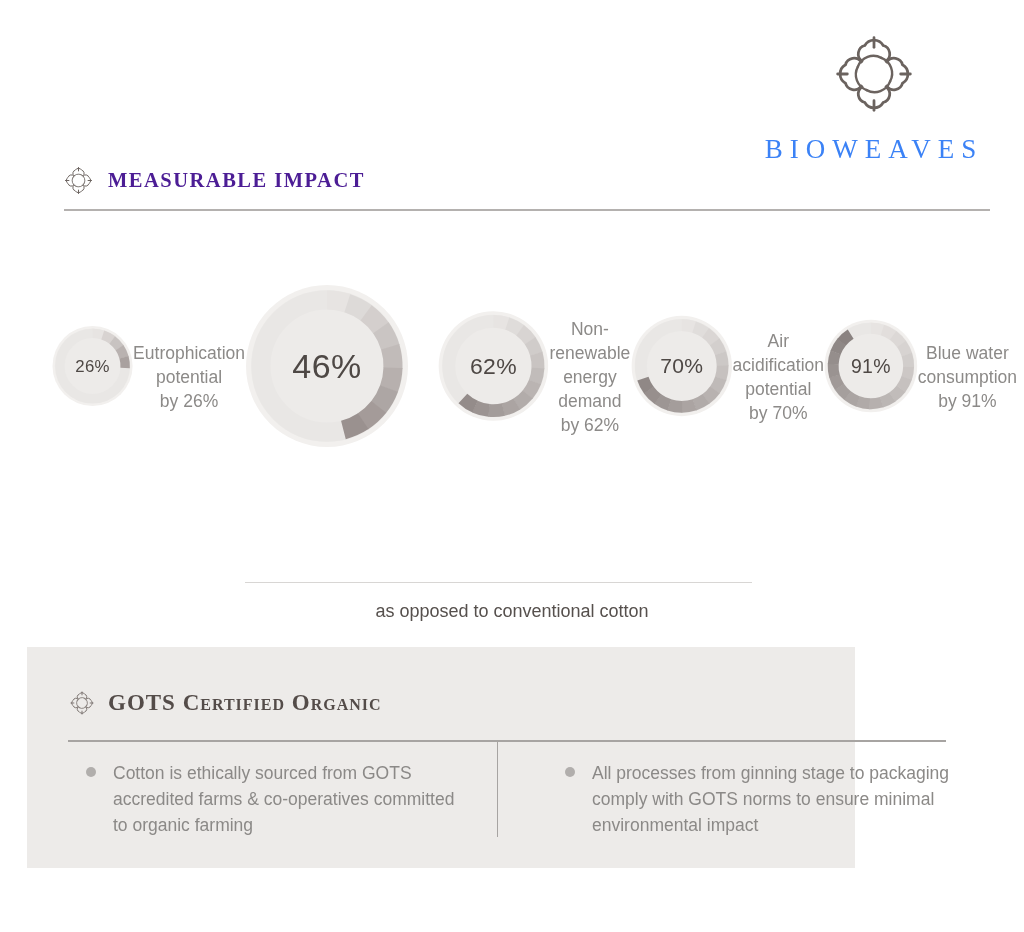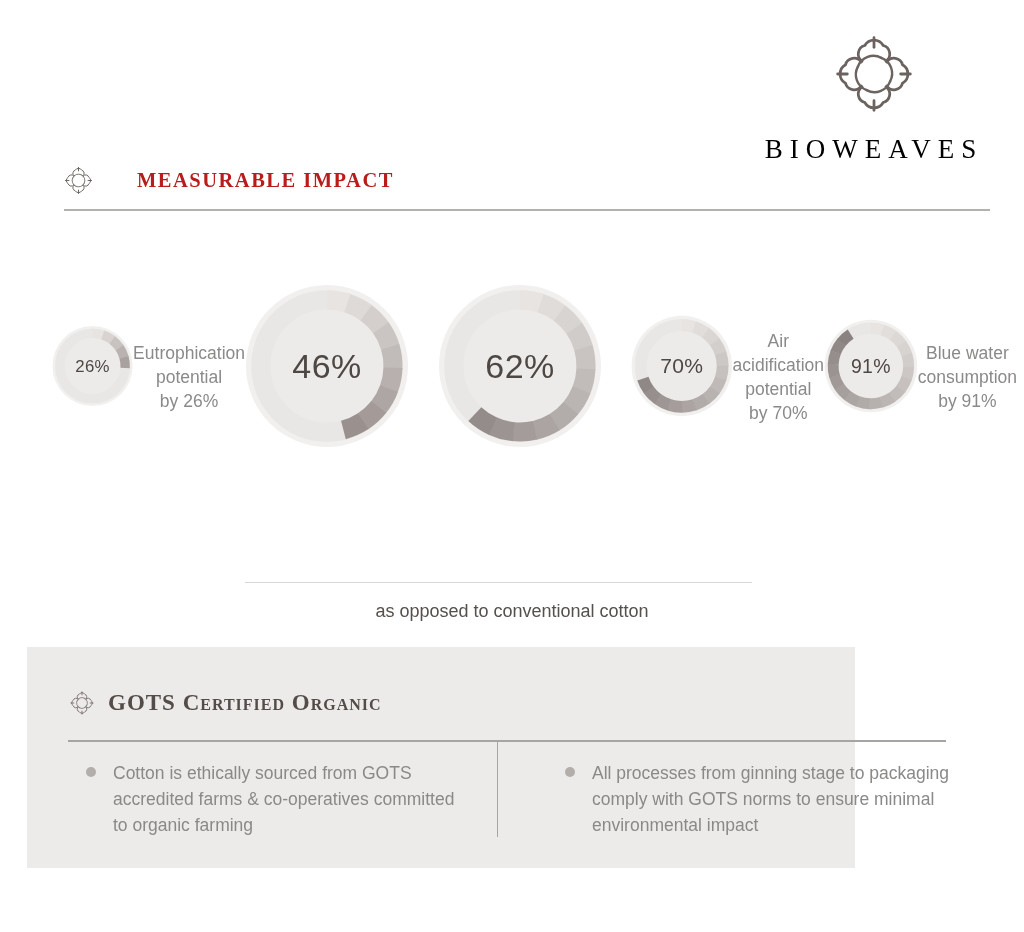--- a/index.html
+++ b/index.html
@@ -6,28 +6,28 @@
   html,body { background:#ffffff; }
   .page {
     position:relative; width:1024px; height:932px; background:#ffffff;
     font-family:"Liberation Sans", sans-serif; overflow:hidden;
   }
   
   .brand { position:absolute; left:756px; top:28px; width:236px; text-align:center; color:#6b635f; }
   .brand svg.mark { width:92px; height:92px; display:block; margin:0 auto; }
   .brand-name {
     margin-top:14px; font-family:"Liberation Serif", serif; font-size:27px;
-    letter-spacing:7px; color:#000000; white-space:nowrap;
+    letter-spacing:7px; color:#3b82f6; white-space:nowrap;
   }
   
   .impact-head { position:absolute; left:62px; top:164px; display:flex; align-items:center; gap:13px; color:#6b635f; }
   .impact-head svg.mark { width:33px; height:33px; flex:0 0 auto; }
   .impact-title {
     font-family:"Liberation Serif", serif; font-weight:600; font-size:20.5px;
-    letter-spacing:1.5px; color:#b91c1c; white-space:nowrap;margin-left:29px;
+    letter-spacing:1.5px; color:#4c1d95; white-space:nowrap;
   }
   .rule-top { position:absolute; left:64px; top:209px; width:926px; height:2px; background:#b4b1af; }
   .intro { position:absolute; left:75px; top:229px; font-size:17.5px; color:#7e7b79; }
   .donut-row { position:absolute; left:52px; top:284px; display:flex; }
   .donut-card { width:193px; display:flex; flex-direction:row; align-items:center; }
   .donut-caption { margin-top:21px; font-size:17.5px; line-height:24px; color:#8c8a88; text-align:center; }
   .short-rule { position:absolute; left:245px; top:582px; width:507px; height:1px; background:#d8d6d4; }
   .footnote { position:absolute; left:0; top:601px; width:1024px; text-align:center; font-size:18px; color:#56504d; }
   
   .gots-panel { position:absolute; left:27px; top:647px; width:828px; height:221px; background:#edebe9; }
@@ -135,20 +135,25 @@
           <path d="M145.41 63.70 A66 66 0 0 1 147.91 85.45" fill="none" stroke="#c9c4c2" stroke-width="19"></path>
           <path d="M147.94 84.88 A66 66 0 0 1 143.37 106.30" fill="none" stroke="#c1bcba" stroke-width="19"></path>
           <path d="M143.57 105.76 A66 66 0 0 1 132.41 124.60" fill="none" stroke="#bab4b2" stroke-width="19"></path>
           <path d="M132.78 124.16 A66 66 0 0 1 116.19 138.45" fill="none" stroke="#b2acaa" stroke-width="19"></path>
           <path d="M116.68 138.15 A66 66 0 0 1 96.40 146.41" fill="none" stroke="#aba4a2" stroke-width="19"></path>
           <path d="M96.96 146.28 A66 66 0 0 1 75.10 147.64" fill="none" stroke="#a39c9a" stroke-width="19"></path>
           <path d="M75.67 147.70 A66 66 0 0 1 54.53 142.01" fill="none" stroke="#9c9492" stroke-width="19"></path>
           <path d="M55.05 142.25 A66 66 0 0 1 36.82 130.11" fill="none" stroke="#948c8a" stroke-width="19"></path>
           <text x="82" y="94" text-anchor="middle" font-size="34" letter-spacing="0.5" fill="#4e4845" font-family="&quot;Liberation Sans&quot;, sans-serif">62%</text>
         </svg>
+        <div class="donut-caption">
+          <div>Non-renewable</div>
+          <div>energy demand</div>
+          <div>by 62%</div>
+        </div>
       </div>
       <div class="donut-card">
         <svg viewBox="0 0 164 164" width="164" height="164">
           <circle cx="82" cy="82" r="81" fill="#f2f0ee"></circle>
           <circle cx="82" cy="82" r="76" fill="#edebe9"></circle>
           <circle cx="82" cy="82" r="66" fill="none" stroke="#e9e7e5" stroke-width="19"></circle>
           <path d="M82.00 16.00 A66 66 0 0 1 102.40 19.23" fill="none" stroke="#e7e4e2" stroke-width="19"></path>
           <path d="M101.85 19.05 A66 66 0 0 1 120.79 28.60" fill="none" stroke="#e0dddb" stroke-width="19"></path>
           <path d="M120.33 28.27 A66 66 0 0 1 135.40 43.21" fill="none" stroke="#dad6d4" stroke-width="19"></path>
           <path d="M135.05 42.74 A66 66 0 0 1 144.77 61.60" fill="none" stroke="#d3cfcd" stroke-width="19"></path>

